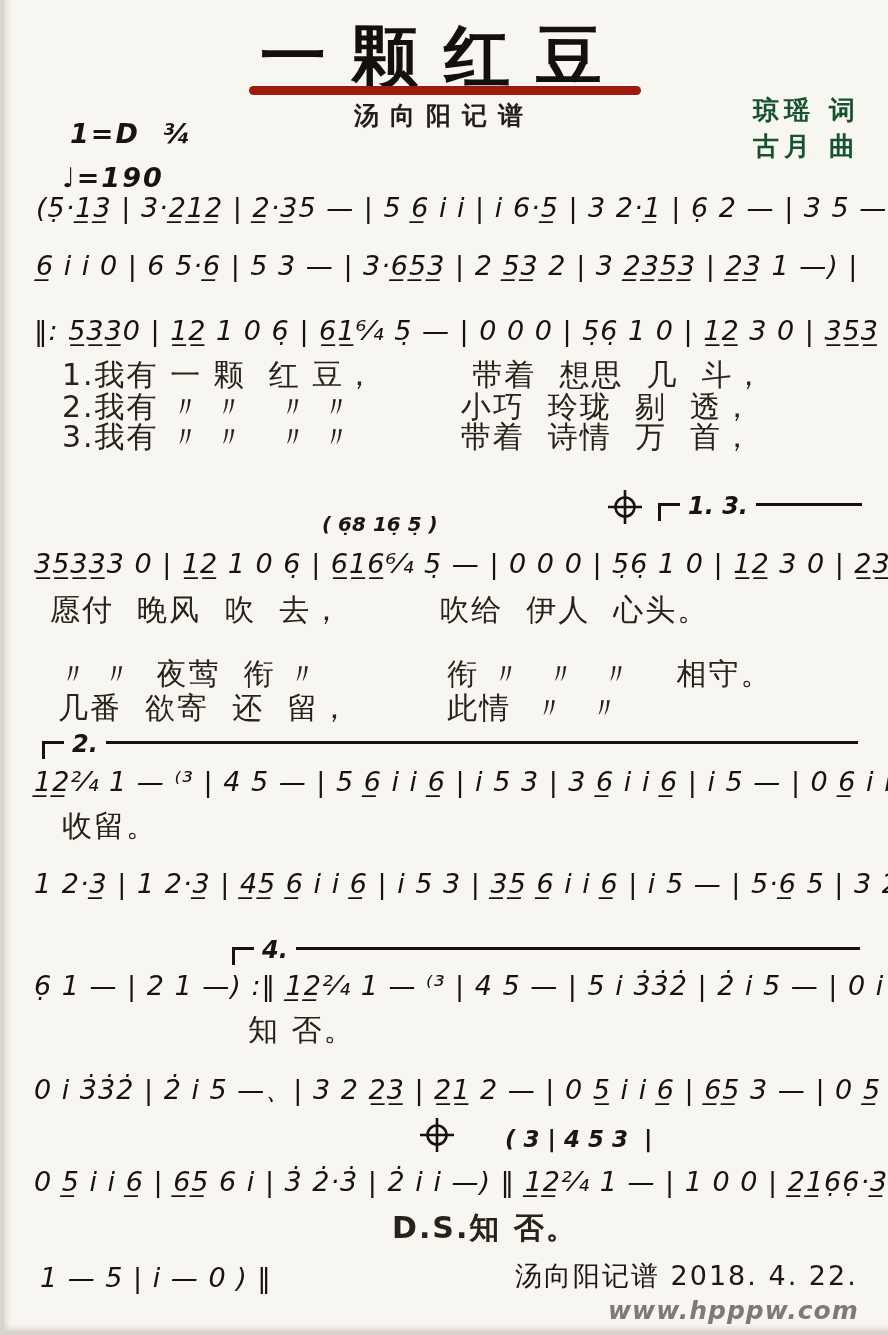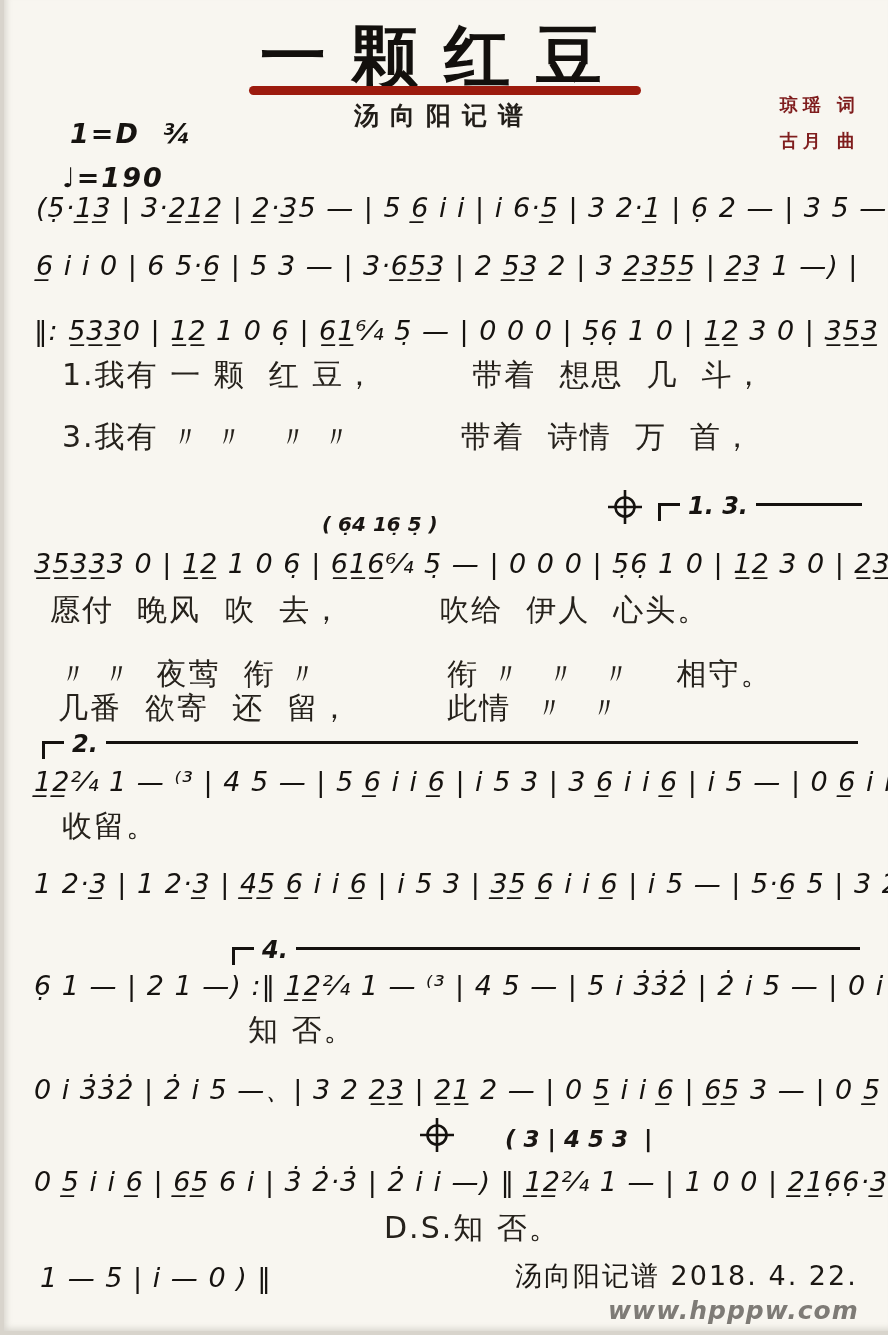--- a/index.html
+++ b/index.html
@@ -18,21 +18,21 @@
     font-size:66px; letter-spacing:26px; color:#13100d;
   }
   .title-underline { height:9px; border-radius:5px; }
   .subtitle {
     width:100%; text-align:center; top:99px;
     font-size:25px; letter-spacing:11px; font-weight:bold; color:#221e19;
   }
   .keymark, .tempomark {
     font-size:27px; font-style:italic; font-weight:bold; letter-spacing:2px; white-space:pre;margin-top:40px;
   }
-  .credit { font-size:18px; letter-spacing:5px; font-weight:bold; color:#7f1d1d; }
+  .credit { font-size:26px; letter-spacing:5px; font-weight:bold; color:#14532d; }
   .music-line {
     font-size:27px; font-style:italic; font-weight:500;
     letter-spacing:1px; white-space:pre; color:#161310;
   }
   .lyric-line {
     font-size:30px; letter-spacing:2px; white-space:pre; color:#26221c; font-weight:500;
   }
   .cue-notes { font-size:20px; font-style:italic; font-weight:bold; white-space:pre; color:#1a1613; }
   .volta { display:flex; align-items:flex-start; }
   .volta-corner { width:22px; height:18px; border-left:3px solid #15120f; border-top:3px solid #15120f; margin-top:11px; }
@@ -54,40 +54,41 @@
   <div class="abs title-underline" style="left:249px; top:86px; width:392px; background:#9c1b0e;"></div>
   <div class="abs subtitle">汤向阳记谱</div>
 
   <div class="abs keymark" style="left:70px; top:78px;">1=D  ¾</div>
   <div class="abs tempomark" style="left:62px; top:122px;">♩=190</div>
 
   <div class="abs credit" style="right:28px; top:93px;">琼瑶 词</div>
   <div class="abs credit" style="right:28px; top:129px;">古月 曲</div>
 
   <div class="abs music-line" style="left:36px; top:192px;">(5̣·1̲3̲ | 3·2̲1̲2̲ | 2̲·3̲5 — | 5 6̲ i i | i 6·5̲ | 3 2·1̲ | 6̣ 2 — | 3 5 — |</div>
-  <div class="abs music-line" style="left:36px; top:250px;">6̲ i i 0 | 6 5·6̲ | 5 3 — | 3·6̲5̲3̲ | 2 5̲3̲ 2 | 3 2̲3̲5̲5̲ | 2̲3̲ 1 —) |</div>
+  <div class="abs music-line" style="left:36px; top:250px;">6̲ i i 0 | 6 5·6̲ | 5 3 — | 3·6̲5̲3̲ | 2 5̲3̲ 2 | 3 2̲3̲5̲3̲ | 2̲3̲ 1 —) |</div>
 
   <div class="abs music-line" style="left:34px; top:315px;">‖: 5̲3̲3̲0 | 1̲2̲ 1 0 6̣ | 6̲1̲⁶⁄₄ 5̣ — | 0 0 0 | 5̣6̣ 1 0 | 1̲2̲ 3 0 | 3̲5̲3̲ ³⁄₄ 2 — | 0 0 0 |</div>
   <div class="abs lyric-line" style="left:62px; top:355px;">1.我有 一 颗  红 豆，　　　带着  想思  几  斗，</div>
+  <div class="abs lyric-line" style="left:62px; top:387px;">2.我有 〃 〃　〃 〃 　　　小巧  玲珑  剔  透，</div>
   <div class="abs lyric-line" style="left:62px; top:417px;">3.我有 〃 〃　〃 〃 　　　带着  诗情  万  首，</div>
 
   <div class="abs coda" style="left:606px; top:488px;">
     <svg width="38" height="38" viewBox="0 0 38 38">
       <circle cx="19" cy="19" r="9.5" fill="none" stroke="#15120f" stroke-width="2.6"></circle>
       <line x1="19" y1="2" x2="19" y2="36" stroke="#15120f" stroke-width="2.6"></line>
       <line x1="2" y1="19" x2="36" y2="19" stroke="#15120f" stroke-width="2.6"></line>
     </svg>
   </div>
   <div class="abs volta" style="left:658px; top:492px; width:204px;">
     <div class="volta-corner"></div>
     <div class="volta-label">1. 3.</div>
     <div class="volta-line"></div>
   </div>
 
-  <div class="abs cue-notes" style="left:322px; top:512px;">( 6̣4 16̣ 5̣ )</div>
+  <div class="abs cue-notes" style="left:322px; top:512px;">( 6̣8 16̣ 5̣ )</div>
   <div class="abs music-line" style="left:34px; top:548px;">3̲5̲3̲3̲3 0 | 1̲2̲ 1 0 6̣ | 6̲1̲6̲⁶⁄₄ 5̣ — | 0 0 0 | 5̣6̣ 1 0 | 1̲2̲ 3 0 | 2̲3̲ 5 — | 5̲6̲ 5 — :‖</div>
   <div class="abs lyric-line" style="left:50px; top:590px;">愿付  晚风  吹  去，　　　吹给  伊人  心头。</div>
   <div class="abs lyric-line" style="left:58px; top:654px;">〃 〃  夜莺  衔 〃　　　　衔 〃  〃  〃　 相守。</div>
   <div class="abs lyric-line" style="left:58px; top:688px;">几番  欲寄  还  留，　　　此情  〃  〃</div>
 
   <div class="abs volta" style="left:42px; top:730px; width:816px;">
     <div class="volta-corner"></div>
     <div class="volta-label">2.</div>
     <div class="volta-line"></div>
   </div>
@@ -107,19 +108,19 @@
   <div class="abs coda" style="left:418px; top:1116px;">
     <svg width="38" height="38" viewBox="0 0 38 38">
       <circle cx="19" cy="19" r="9.5" fill="none" stroke="#15120f" stroke-width="2.6"></circle>
       <line x1="19" y1="2" x2="19" y2="36" stroke="#15120f" stroke-width="2.6"></line>
       <line x1="2" y1="19" x2="36" y2="19" stroke="#15120f" stroke-width="2.6"></line>
     </svg>
   </div>
   <div class="abs cue-notes" style="left:505px; top:1126px; font-size:23px;">( 3 | 4 5 3  |</div>
 
   <div class="abs music-line" style="left:34px; top:1166px;">0 5̲ i i 6̲ | 6̲5̲ 6 i | 3̇ 2̇·3̇ | 2̇ i i —) ‖ 1̲2̲²⁄₄ 1 — | 1 0 0 | 2̲1̲6̣6̣·3̲ | 2 — 3̲2̲ |</div>
-  <div class="abs lyric-line" style="left:384px; top:1208px;">D.S.知 否。</div>
+  <div class="abs lyric-line" style="left:392px; top:1208px;font-weight:bold;">D.S.知 否。</div>
 
   <div class="abs music-line" style="left:40px; top:1262px;">1 — 5 | i — 0 ) ‖</div>
   <div class="abs transcriber" style="left:515px; top:1258px;">汤向阳记谱 2018. 4. 22.</div>
   <div class="abs watermark" style="left:608px; top:1296px;">www.hpppw.com</div>
 
 </div>
 
 </body></html>

